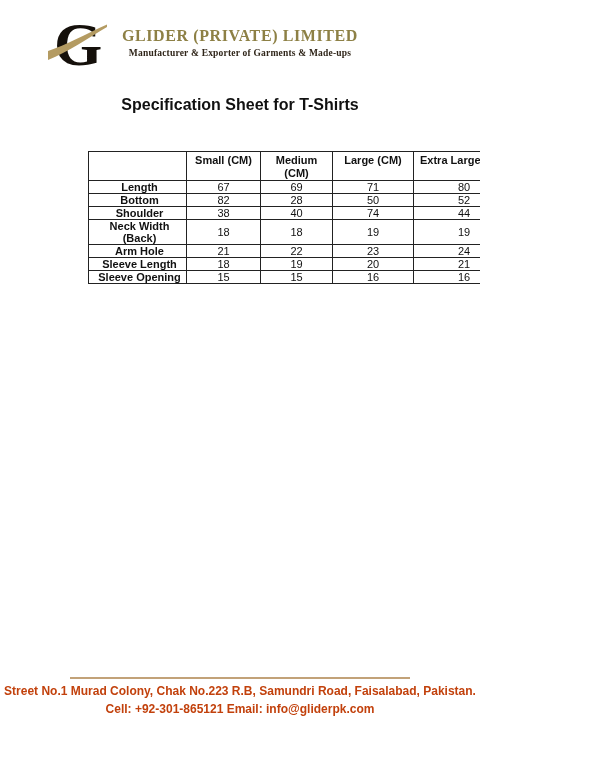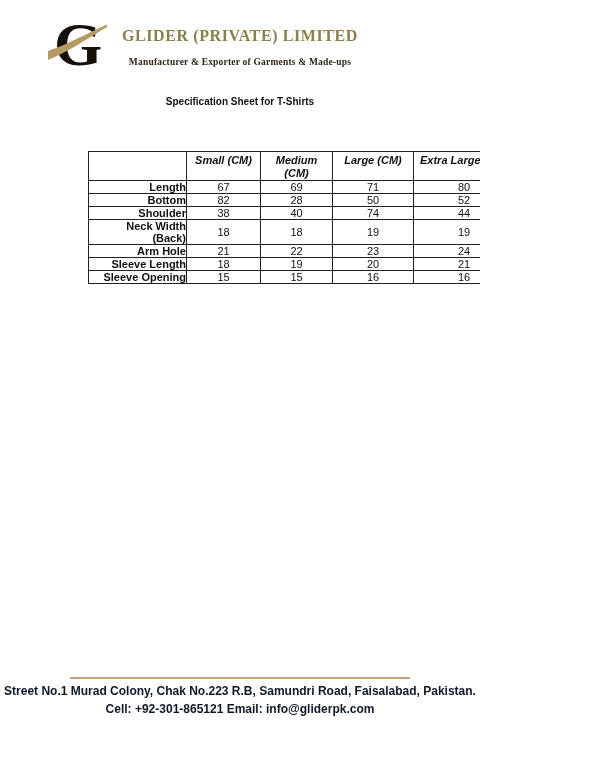--- a/index.html
+++ b/index.html
@@ -36,36 +36,36 @@
     text-align: center;
   }
   .company-name {
     font-family: "Liberation Serif", serif;
     font-size: 16px;
     letter-spacing: 0.6px;
     color: var(--brand-gold);
     font-weight: 600;
   }
   .tagline {
-    margin-top: 12px;
+    margin-top: 3px;
     font-family: "Liberation Serif", serif;
     font-size: 9.5px;
     font-weight: bold;
     letter-spacing: 0.2px;
     color: #2f2519;
   }
 
   
   .doc-title {
     position: absolute;
     top: 96px;
     left: 0;
     right: 0;
     text-align: center;
-    font-size: 10px;
+    font-size: 16px;
     font-weight: bold;
     color: #111;
   }
 
   
   table.spec {
     position: absolute;
     left: 88px;
     top: 151px;
     width: 426px;
@@ -78,31 +78,30 @@
     border: 1px solid #222;
     overflow: hidden;
   }
   table.spec thead th {
     height: 29px;
     vertical-align: top;
     padding: 2px 2px 0 2px;
     font-weight: bold;
     text-align: center;
     line-height: 13px;
-    font-style: italic;
   }
   table.spec tbody td {
     height: 13px;
     line-height: 12px;
     padding: 0;
     text-align: center;
     font-weight: normal;
   }
   table.spec tbody td.lbl {
-    text-align: right;
+    text-align: center;
     padding-left: 4px;
     font-weight: bold;
     margin-left: 36px;
   }
 
   
   .footer-rule {
     position: absolute;
     left: 70px;
     right: 70px;
@@ -112,21 +111,21 @@
   }
   .footer-text {
     position: absolute;
     top: 682px;
     left: 0;
     right: 0;
     text-align: center;
     font-size: 12px;
     font-weight: bold;
     line-height: 18px;
-    color: #0f172a;
+    color: #c2410c;
   }
 </style>
 </head>
 <body>
 
 <div class="page">
 
   <div class="logo">
     <svg width="60" height="64" viewBox="0 0 60 64">
       <text x="30" y="53" text-anchor="middle" font-family="Liberation Serif, serif" font-weight="bold" font-size="62" fill="#15100b">G</text>

